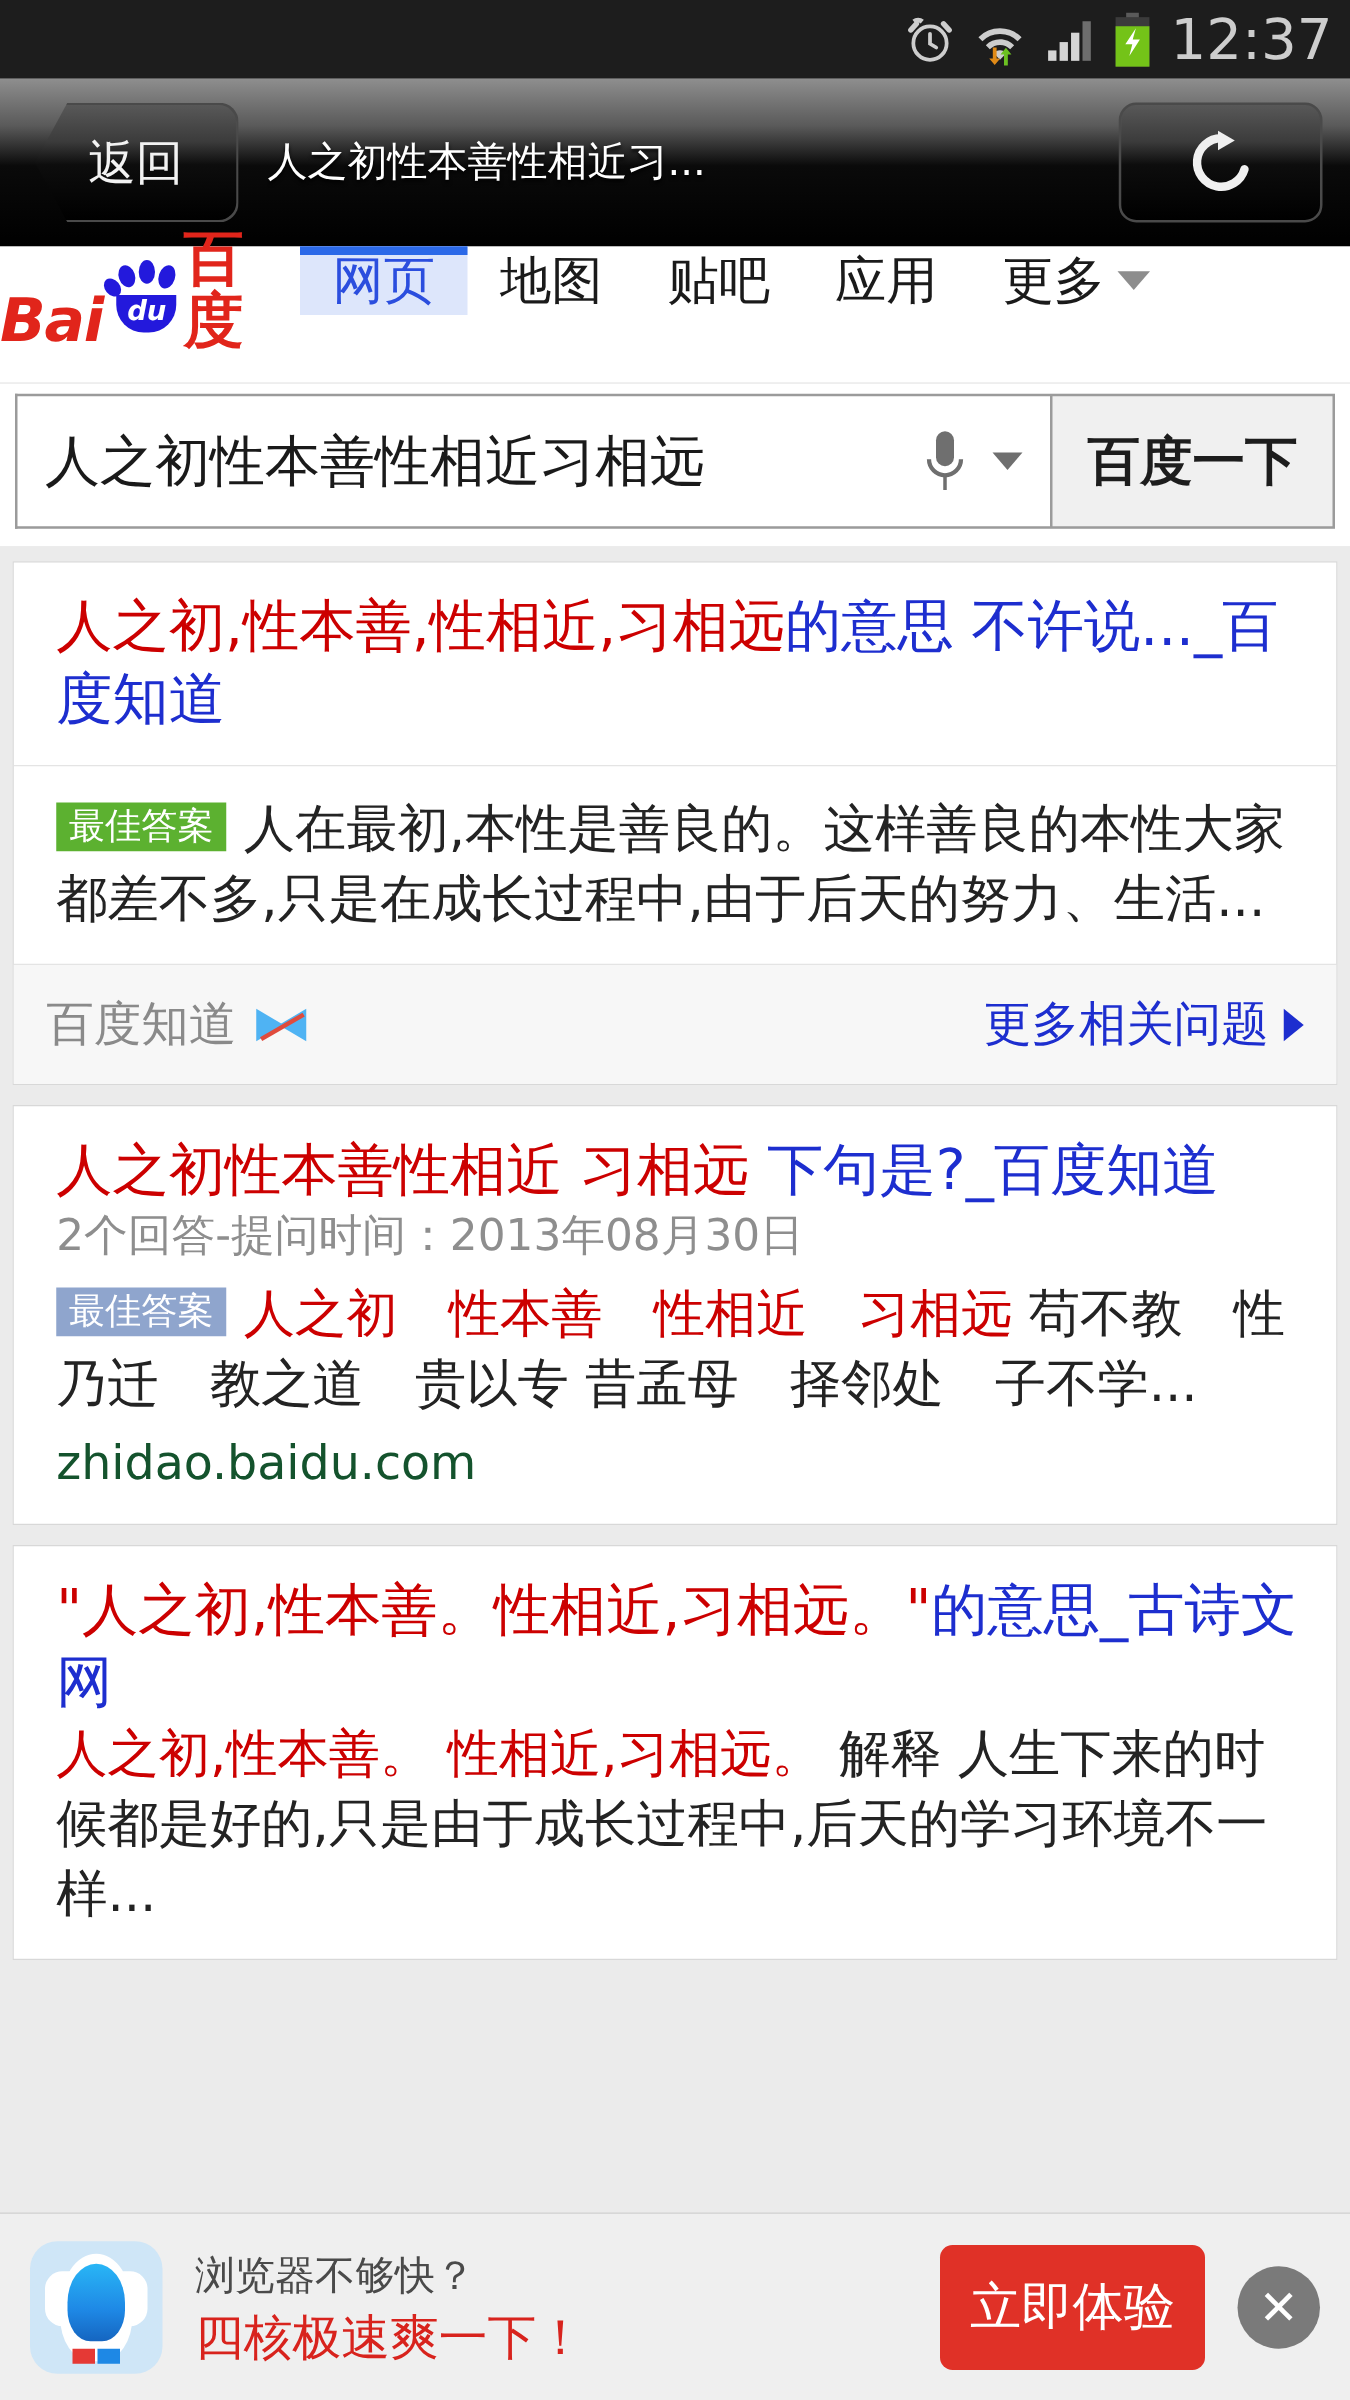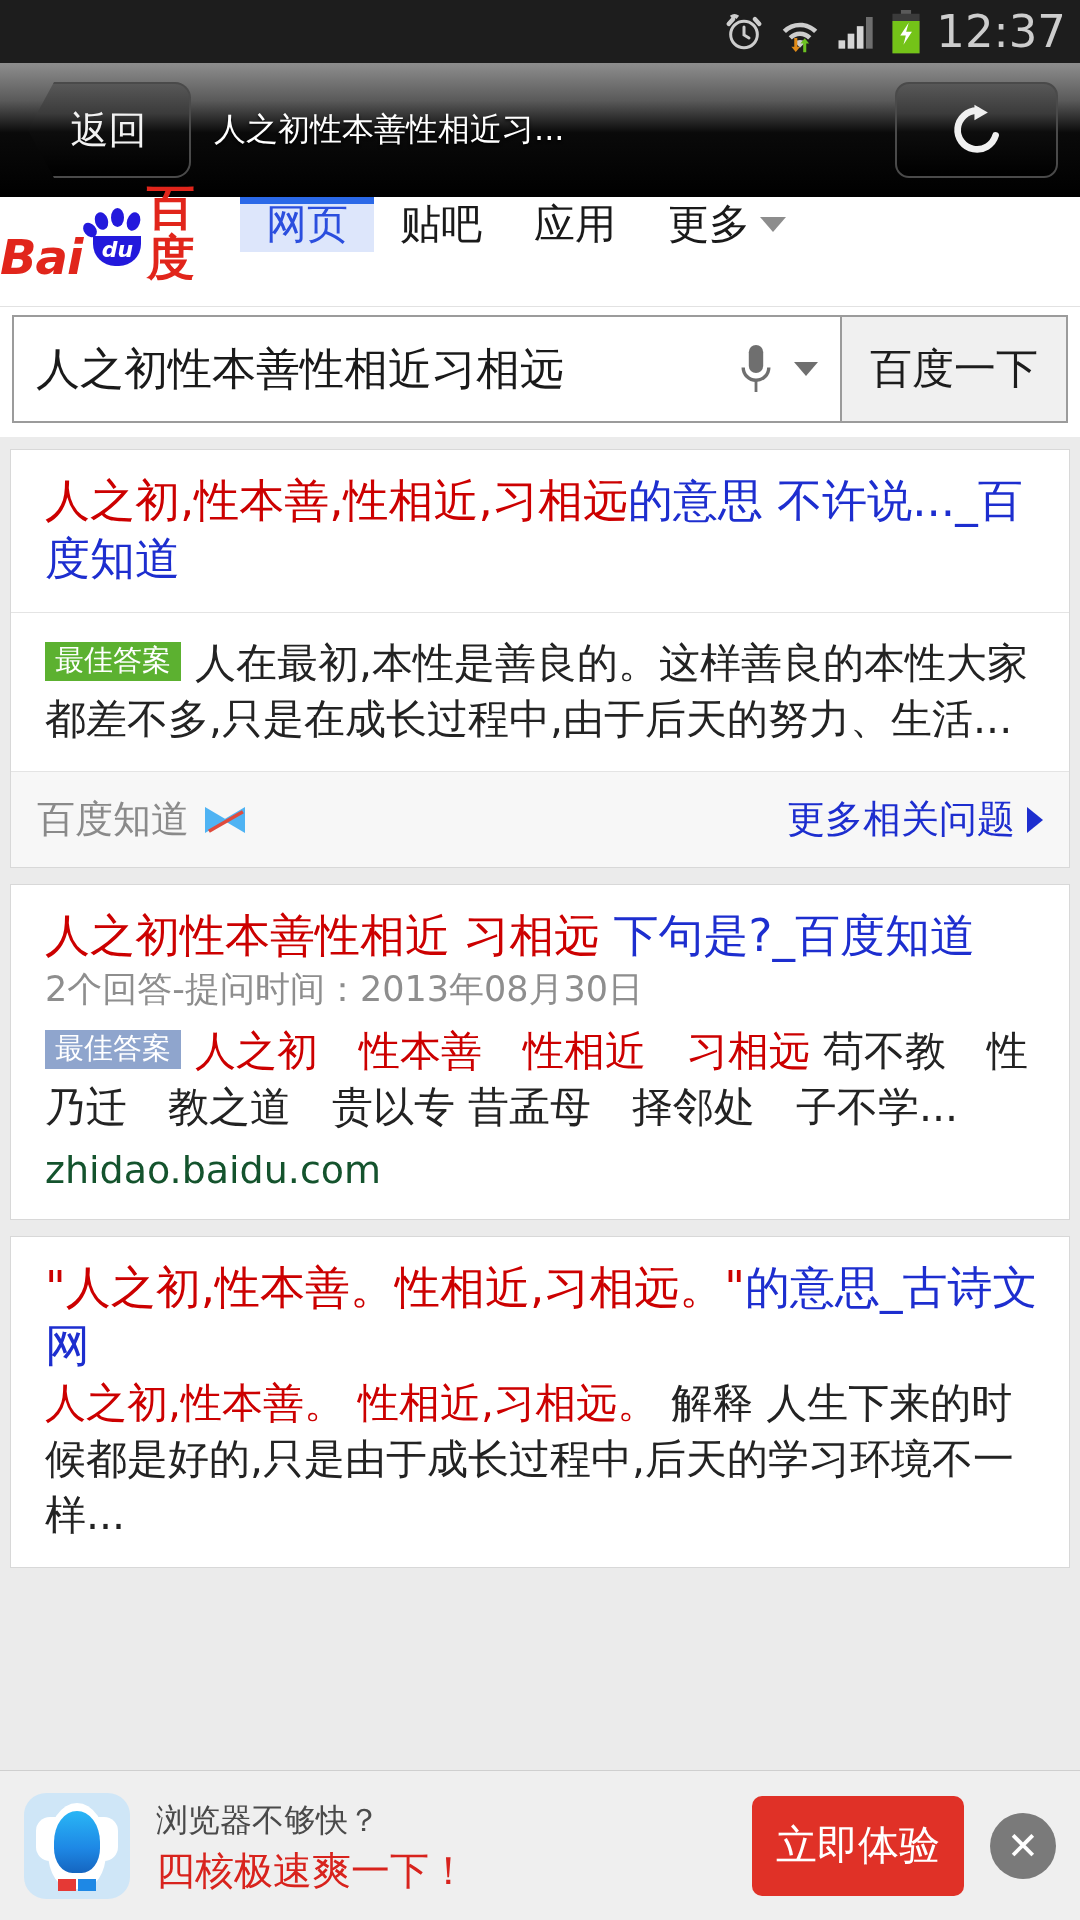--- a/index.html
+++ b/index.html
@@ -98,21 +98,21 @@
   }
   .search-text { flex: 1; font-size: 44px; color: #1a1a1a; white-space: nowrap; overflow: hidden; }
   .mic { width: 52px; display: flex; align-items: center; justify-content: center; }
   .mic-caret {
     width: 0; height: 0; border-left: 12px solid transparent; border-right: 12px solid transparent;
     border-top: 14px solid #6f6f6f; margin: 0 22px 0 12px;
   }
   .search-btn {
     width: 228px; border: 2px solid #9b9b9b; background: #f0f0f0;
     display: flex; align-items: center; justify-content: center;
-    font-size: 42px; color: #1d1d1d; font-weight: normal;
+    font-size: 42px; color: #1d1d1d; font-weight: bold;
   }
 
   
   .results { flex: 1; background: #ebebeb; padding: 12px 10px 0 10px; overflow: hidden; }
   .card { background: #ffffff; border: 1px solid #d8d8d8; margin-bottom: 16px; }
   .card-sec { padding: 22px 26px 24px 34px; }
   .divider { height: 1px; background: #e4e4e4; }
 
   .res-title { font-size: 45px; line-height: 58px; color: #1d2ecf; word-break: break-all; }
   .res-title .hl { color: #cc0000; }
@@ -244,20 +244,23 @@
           <span class="logo-du">du</span>
         </span>
         <span class="logo-cn">百度</span>
       </div>
     </div>
     <div class="tabs">
       <div class="tab active">
         <span>网页</span>
       </div>
       <div class="tab">
+        <span>地图</span>
+      </div>
+      <div class="tab">
         <span>贴吧</span>
       </div>
       <div class="tab">
         <span>应用</span>
       </div>
       <div class="tab tab-more">
         <span>更多</span>
         <i class="caret-down"></i>
       </div>
     </div>

